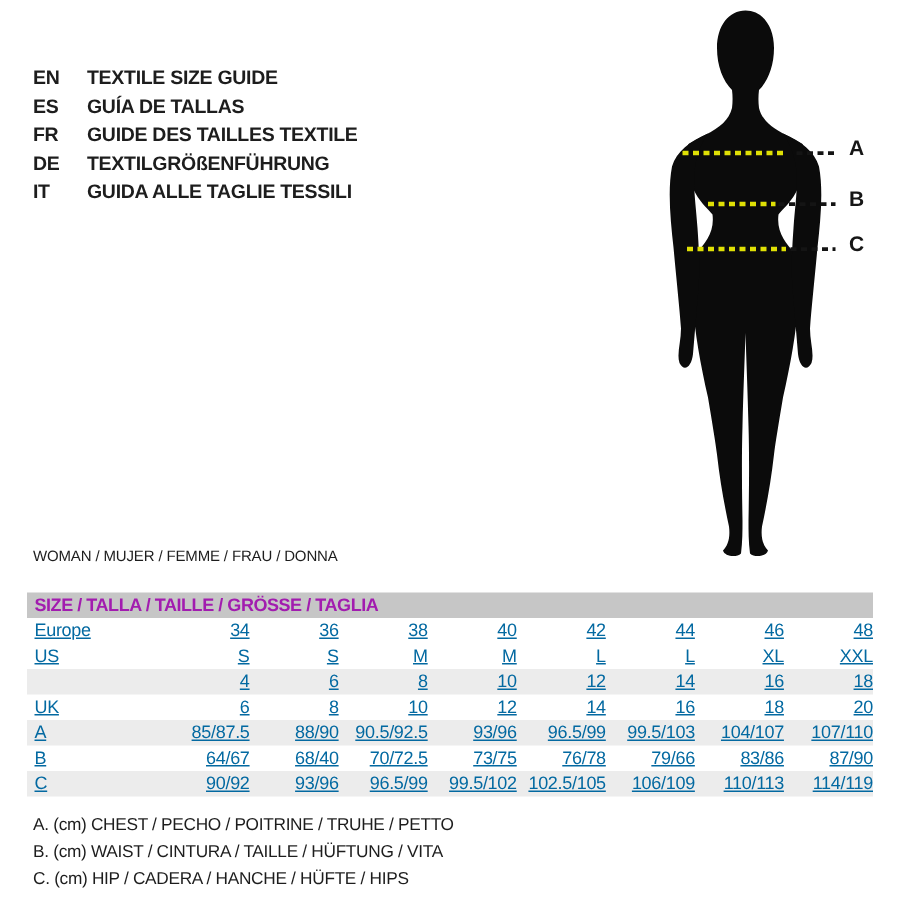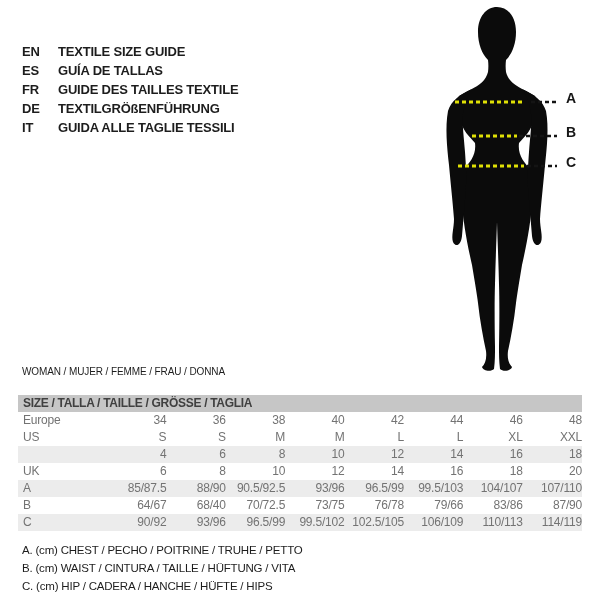--- a/index.html
+++ b/index.html
@@ -18,23 +18,23 @@
   .marker{position:absolute;left:146px;font-size:14px;font-weight:bold;color:#161616;}
   .marker-a{top:90px;}
   .marker-b{top:124px;}
   .marker-c{top:154px;}
   
   .section-title{position:absolute;left:22px;top:366px;font-size:10px;font-weight:normal;letter-spacing:-0.1px;}
   
   .size-table{position:absolute;left:18px;top:395px;width:564px;font-size:12px;}
   .table-header{
     background:#c6c6c6;height:17px;line-height:17px;padding-left:5px;
-    font-weight:bold;font-size:12px;color:#404040;letter-spacing:-0.3px;
+    font-weight:bold;font-size:12px;color:#a21caf;letter-spacing:-0.3px;
   }
-  .t-row{display:flex;height:17px;line-height:17px;color:#737373;}
+  .t-row{display:flex;height:17px;line-height:17px;color:#0369a1;text-decoration:underline;}
   .t-row.shaded{background:#ececec;}
   .t-label{width:84px;padding-left:5px;text-align:left;}
   .t-cell{flex:1;text-align:right;}
   
   .legend{position:absolute;left:22px;top:541px;}
   .legend-line{height:18px;line-height:18px;font-size:11.5px;font-weight:normal;white-space:nowrap;}
 </style>
 </head>
 <body>
 

